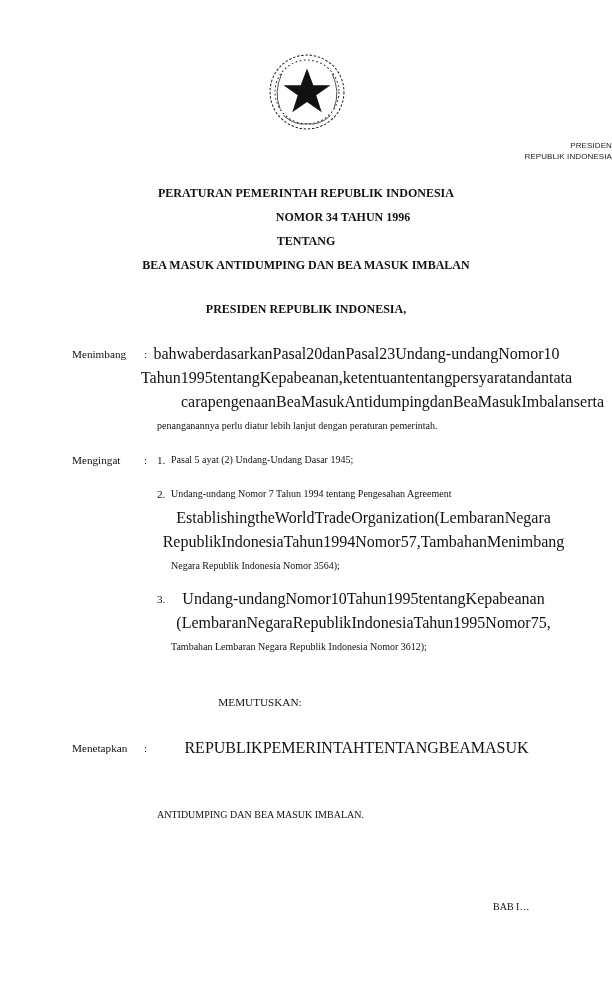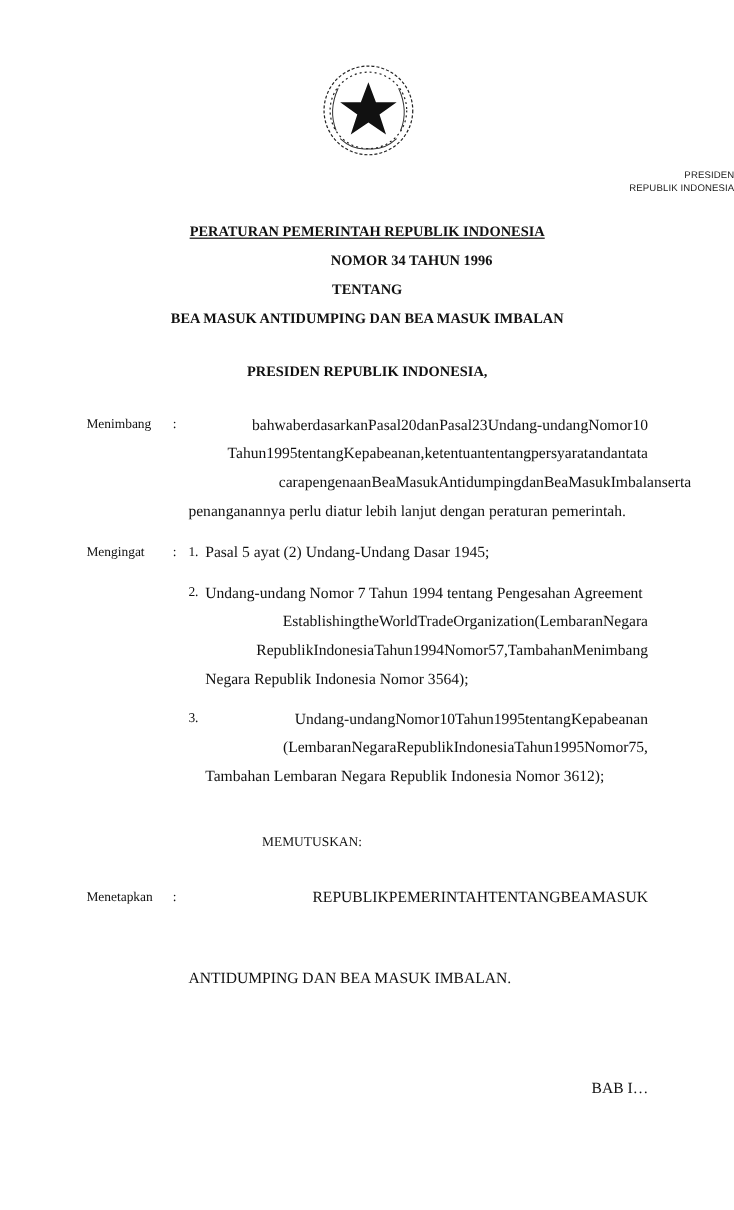--- a/index.html
+++ b/index.html
@@ -40,32 +40,32 @@
       line-height: 14px;
     }
     .colon {
       position: absolute;
       left: 144px;
       font-size: 11.2px;
       line-height: 14px;
     }
     .jline {
       position: absolute;
-      font-size: 13px;
+      font-size: 16px;
       line-height: 14px;
       text-align: justify;
       text-align-last: justify;
       white-space: nowrap;
       display: flex;
-      justify-content: flex-end;
+      justify-content: center;
       padding-left: 16px;
     }
     .line {
       position: absolute;
-      font-size: 13px;
+      font-size: 10px;
       line-height: 14px;
       white-space: nowrap;
       font-family: Liberation Serif, serif;
     }
     .num {
       position: absolute;
       font-size: 11.2px;
       line-height: 14px;
     }
     .center {
@@ -88,21 +88,21 @@
     <path d="M18 70 Q10 50 20 28"></path>
     <path d="M82 70 Q90 50 80 28"></path>
     <path d="M22 78 Q35 90 50 88 Q65 90 78 78"></path>
   </g>
   <polygon fill="#111" points="50,22 57.5,42 78,42 61,54 67.5,74 50,62 32.5,74 39,54 22,42 42.5,42"></polygon>
 </svg>
 
 <div class="emblem-caption" style="top:141px;">PRESIDEN</div>
 <div class="emblem-caption" style="top:152px;">REPUBLIK INDONESIA</div>
 
-<div class="title-line" style="top:186px;text-decoration:underline;">PERATURAN PEMERINTAH REPUBLIK INDONESIA</div>
+<div class="title-line" style="top:186px;">PERATURAN PEMERINTAH REPUBLIK INDONESIA</div>
 <div class="title-line" style="top:210px;margin-left:37px;">NOMOR 34 TAHUN 1996</div>
 <div class="title-line" style="top:234px;">TENTANG</div>
 <div class="title-line" style="top:258px;">BEA MASUK ANTIDUMPING DAN BEA MASUK IMBALAN</div>
 <div class="title-line" style="top:302px;">PRESIDEN REPUBLIK INDONESIA,</div>
 
 <div class="label" style="top:347px;">Menimbang</div>
 <div class="colon" style="top:347px;">:</div>
 <div class="jline" style="left:157px; width:383px; top:347px;">
     <span>bahwa</span>
     <span>berdasarkan</span>

